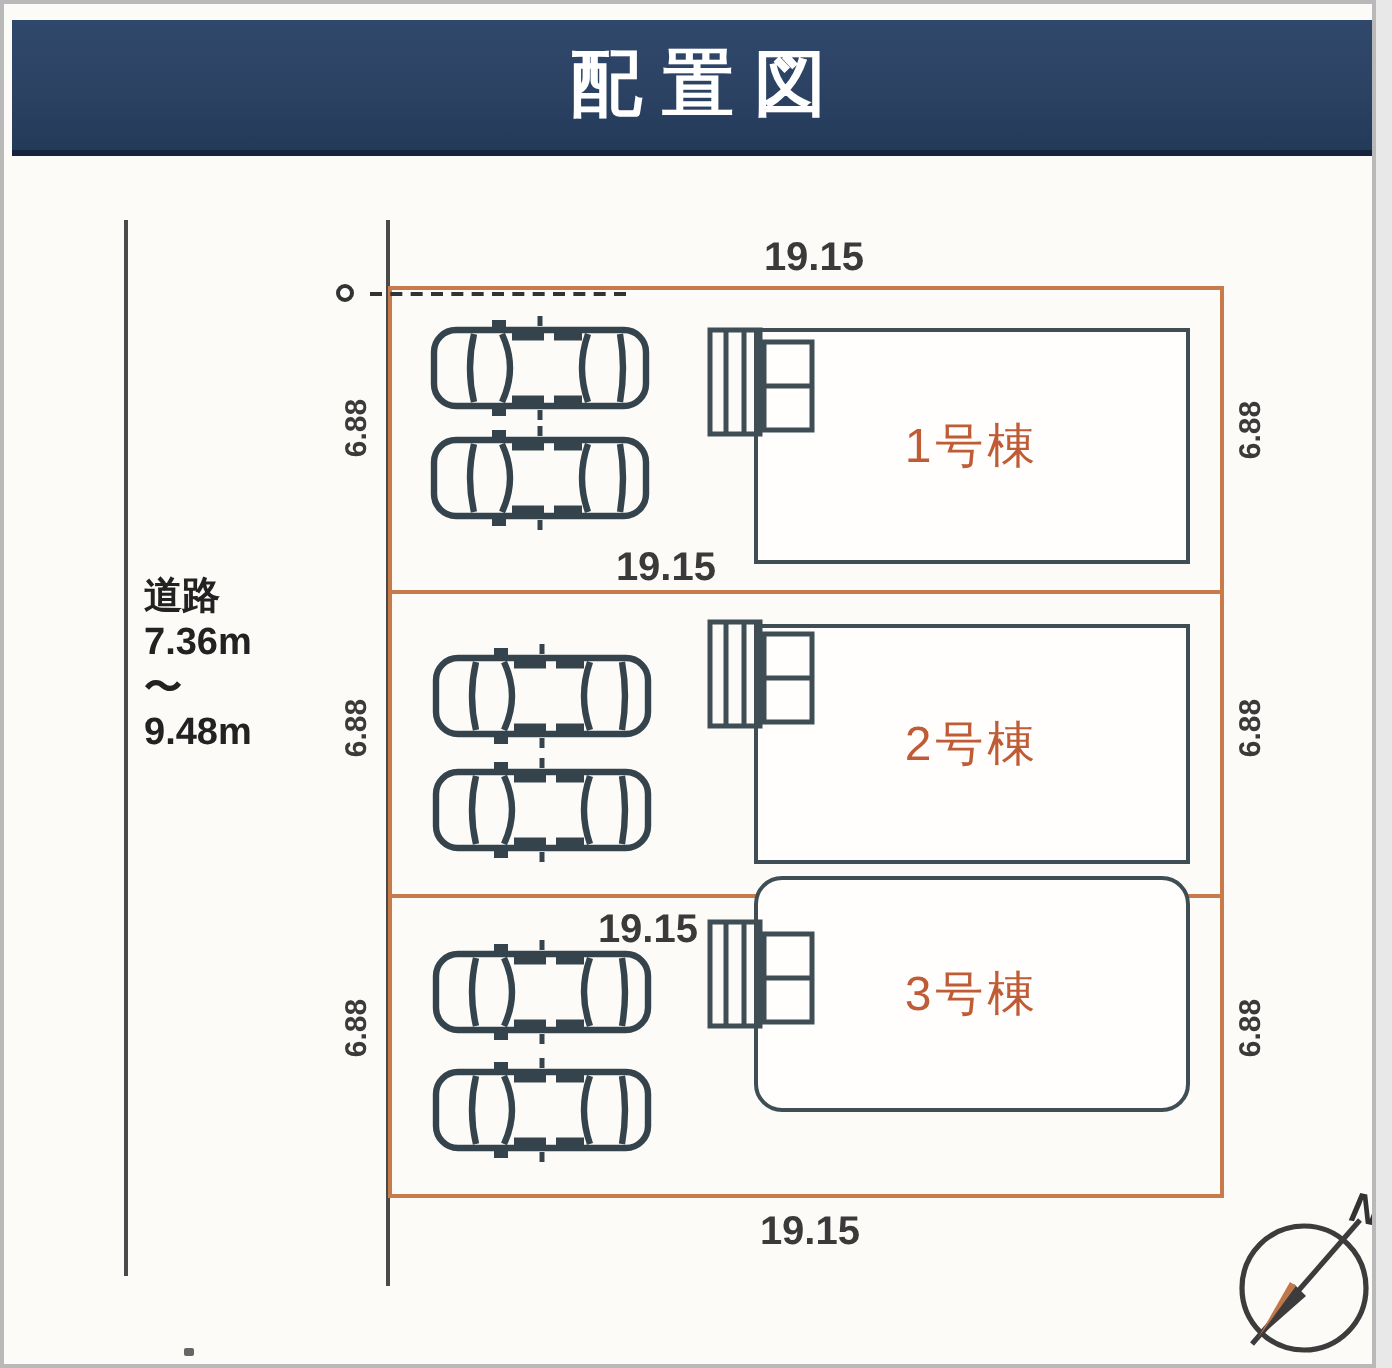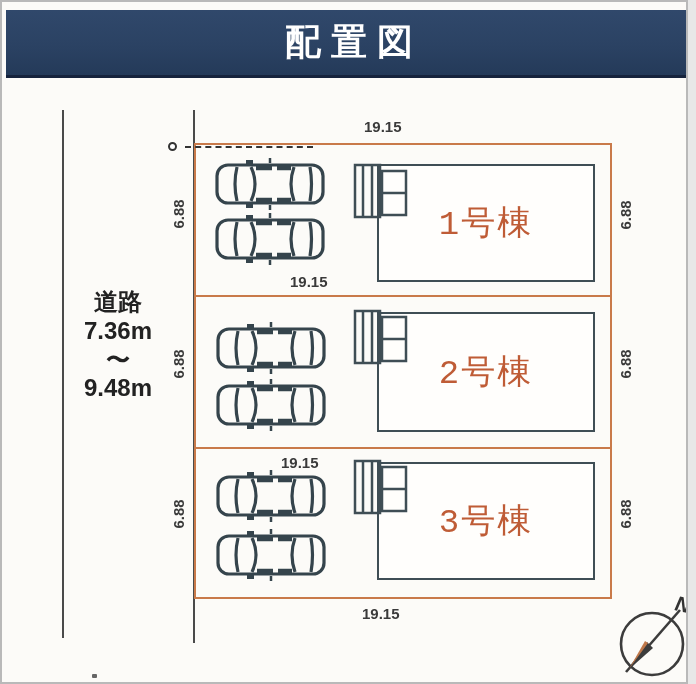--- a/index.html
+++ b/index.html
@@ -23,33 +23,33 @@
     position:absolute;left:192px;top:141px;width:418px;height:456px;
     border:2px solid #c97a4a;box-sizing:border-box;background:transparent;
   }
   .lot-sep{position:absolute;left:192px;width:418px;height:2px;background:#c97a4a;}
   .building{
     position:absolute;left:375px;width:218px;
     border:2px solid #3f4e55;background:#fffefc;box-sizing:border-box;
     display:flex;align-items:center;justify-content:center;
   }
   .building .blabel{
-    font-size:34px;color:#bf5c36;letter-spacing:2px;font-weight:500;font-family:Liberation Mono, monospace;
+    font-size:24px;color:#bf5c36;letter-spacing:2px;font-weight:500;
   }
   .dim{
-    position:absolute;color:#3a3a3a;font-size:15px;font-weight:600;
-    width:68px;text-align:left;
+    position:absolute;color:#3a3a3a;font-size:20px;font-weight:600;
+    width:68px;text-align:right;
   }
   .dim-rot{
     position:absolute;color:#3a3a3a;font-size:15px;font-weight:600;
     width:46px;height:18px;text-align:center;transform:rotate(-90deg);
   }
   .road-label{
-    position:absolute;left:70px;top:286px;width:92px;text-align:center;
-    color:#222;font-size:24px;font-weight:600;line-height:1.2;
+    position:absolute;left:70px;top:286px;width:92px;text-align:left;
+    color:#222;font-size:19px;font-weight:600;line-height:1.2;
   }
   .dash-line{position:absolute;left:183px;top:144px;width:128px;border-top:2.5px dashed #333;}
   .marker-circle{
     position:absolute;left:166px;top:140px;width:9px;height:9px;
     border:2.5px solid #333;border-radius:50%;box-sizing:border-box;background:#fff;
   }
   .entrance,.car,.compass{position:absolute;}
   .dot{position:absolute;left:90px;top:672px;width:5px;height:4px;background:#666;border-radius:1px;}
 </style>
 </head>
@@ -77,21 +77,21 @@
 
   <div class="marker-circle"></div>
   <div class="dash-line"></div>
 
   <div class="building" style="top:162px;height:118px;">
     <span class="blabel">1号棟</span>
   </div>
   <div class="building" style="top:310px;height:120px;">
     <span class="blabel">2号棟</span>
   </div>
-  <div class="building" style="top:460px;height:118px;">
+  <div class="building" style="top:436px;height:118px;border-radius:14px;">
     <span class="blabel">3号棟</span>
   </div>
 
   <svg class="entrance" style="left:351px;top:161px;" width="56" height="58" viewBox="0 0 56 58">
     <g fill="none" stroke="#3f4e55" stroke-width="2.5">
       <rect x="2" y="2" width="25" height="52"></rect>
         <line x1="10" y1="2" x2="10" y2="54"></line>
         <line x1="19" y1="2" x2="19" y2="54"></line>
       <rect x="29" y="8" width="24" height="44"></rect>
         <line x1="29" y1="30" x2="53" y2="30"></line>

